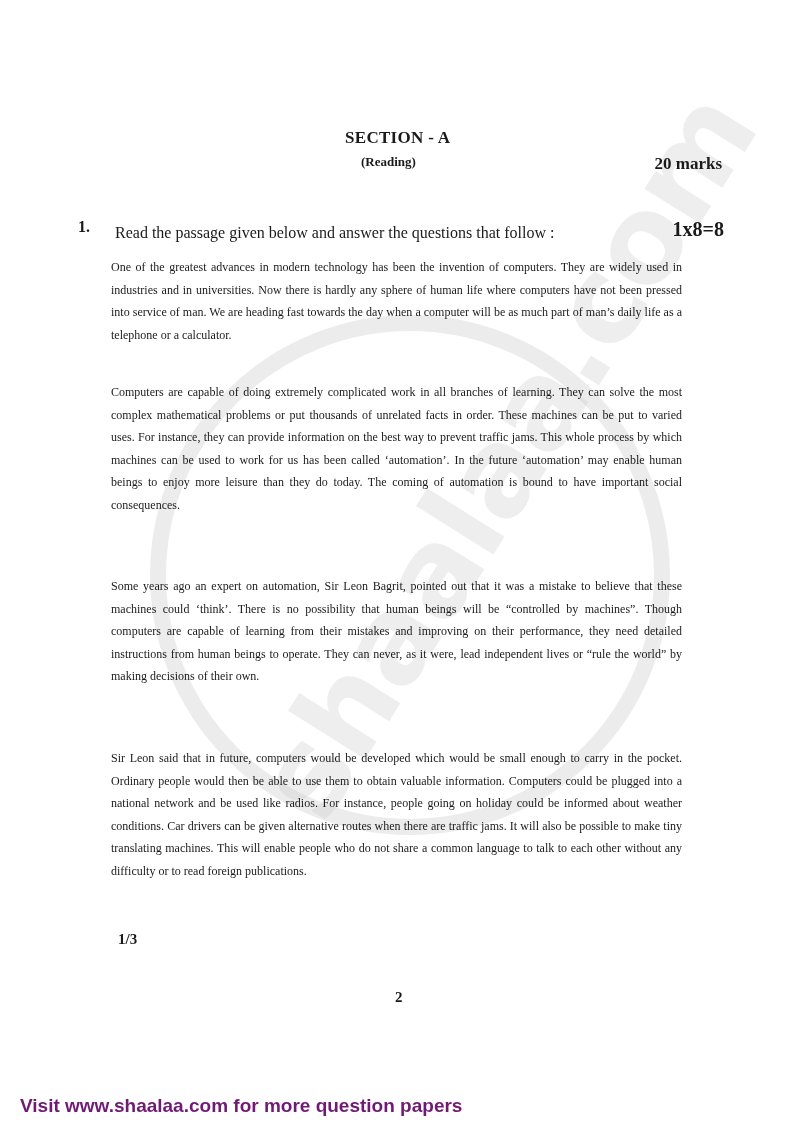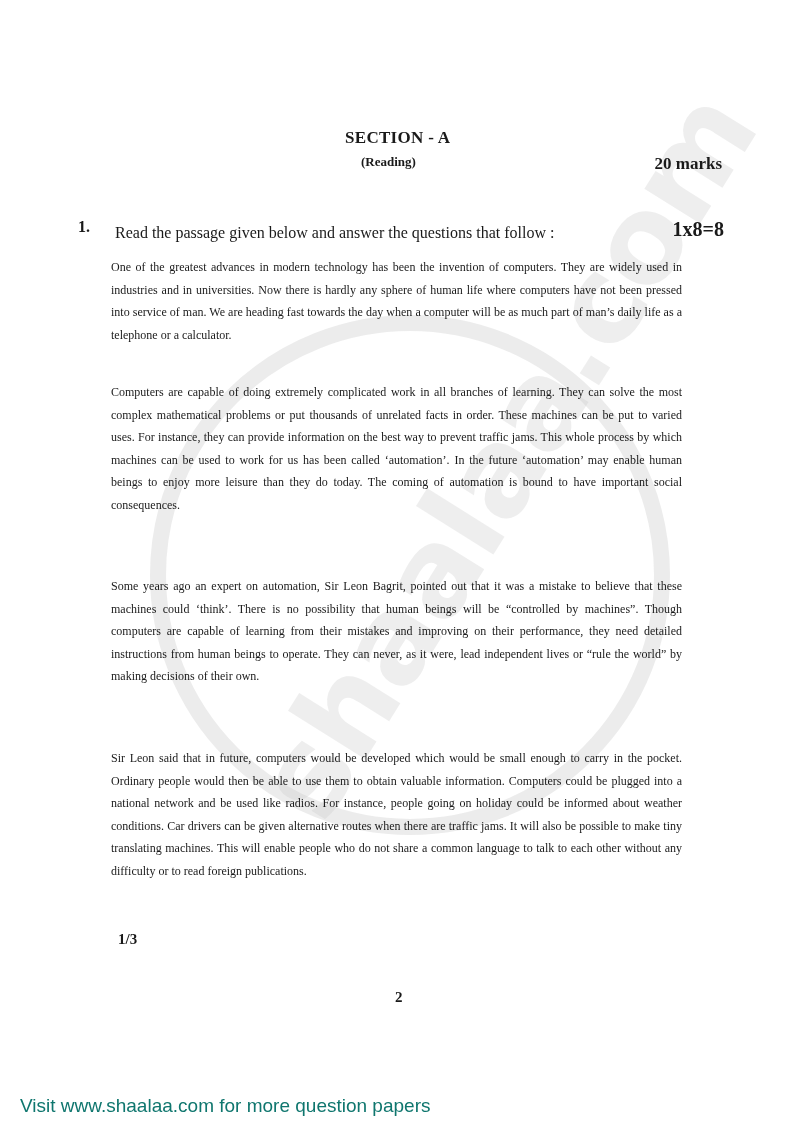--- a/index.html
+++ b/index.html
@@ -117,21 +117,22 @@
       top: 989px;
       font-size: 15px;
       font-weight: bold;
     }
     .promo {
       position: absolute;
       left: 20px;
       top: 1095px;
       font-family: "Liberation Sans", "DejaVu Sans", sans-serif;
       font-size: 19px;
-      color: #0f766e;
+      color: #701a75;
+      font-weight: bold;
     }
   </style>
 </head>
 <body>
 
 <div class="page">
 
   <div class="watermark"></div>
   <div class="watermark-text">shaalaa.com</div>
 

